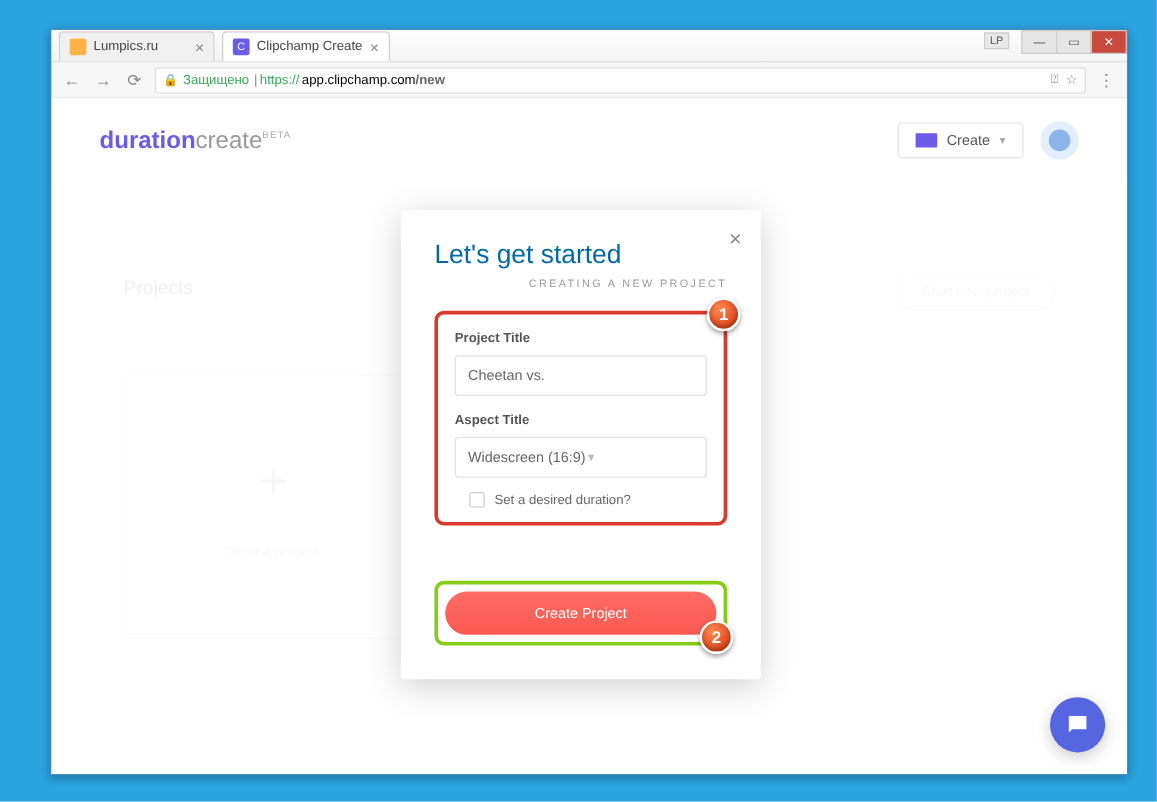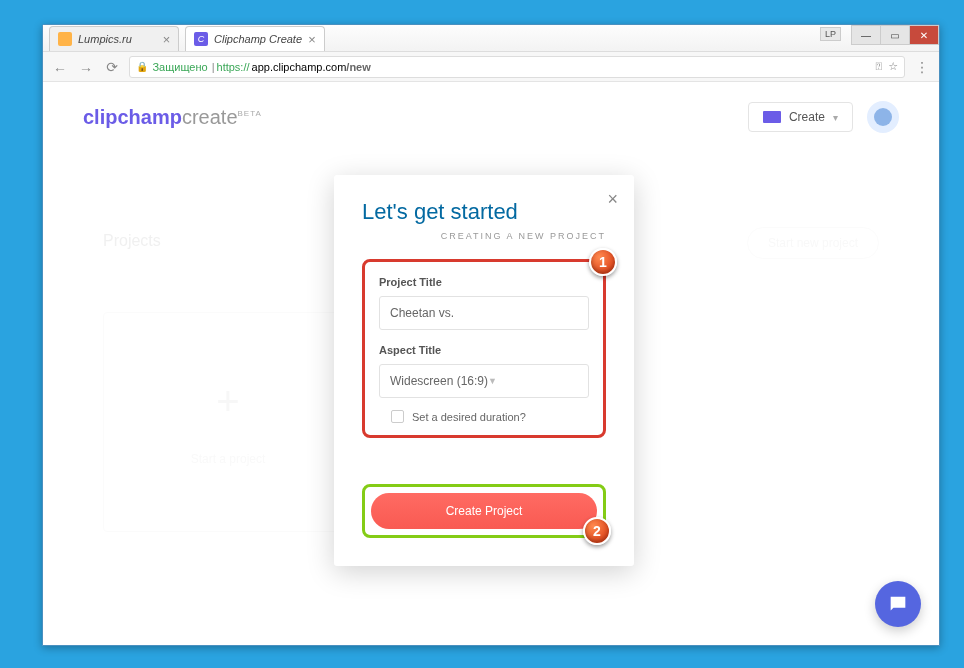--- a/index.html
+++ b/index.html
@@ -3,21 +3,21 @@
 <meta charset="utf-8">
 <style>
 * { box-sizing: border-box; margin: 0; padding: 0; }
 body { font-family: -apple-system, BlinkMacSystemFont, "Segoe UI", Arial, sans-serif; background: #2aa3e0; width: 964px; height: 668px; overflow: hidden; position: relative; }
 .window { position: absolute; top: 24px; left: 42px; width: 898px; height: 622px; background: #fff; border: 1px solid #4a90c0; border-radius: 2px 2px 0 0; box-shadow: 0 2px 8px rgba(0,0,0,0.3); }
 .titlebar { height: 27px; background: linear-gradient(#fdfdfd,#f3f3f3); display: flex; align-items: flex-end; border-bottom: 1px solid #ddd; position: relative; }
 .win-controls { position: absolute; right: 0; top: 0; display: flex; }
 .win-btn { width: 30px; height: 20px; background: #e5e5e5; border: 1px solid #ccc; margin-left: -1px; display: flex; align-items: center; justify-content: center; font-size: 10px; color: #444; }
 .win-btn.close { background: #c74a3c; color: #fff; }
 .win-lp { position: absolute; right: 98px; top: 2px; font-size: 9px; background: #e8e8e8; border: 1px solid #ccc; padding: 1px 4px; color: #555; }
-.tab { height: 25px; background: #fff; border: 1px solid #ccc; border-bottom: none; border-radius: 4px 4px 0 0; margin-left: 6px; padding: 0 8px; display: flex; align-items: center; gap: 6px; font-size: 11px; color: #444; min-width: 130px; font-style: italic; }
+.tab { height: 25px; background: #fff; border: 1px solid #ccc; border-bottom: none; border-radius: 4px 4px 0 0; margin-left: 6px; padding: 0 8px; display: flex; align-items: center; gap: 6px; font-size: 11px; color: #444; min-width: 130px; }
 .tab.inactive { background: #f0f0f0; }
 .tab .favicon { width: 14px; height: 14px; border-radius: 2px; display: flex; align-items: center; justify-content: center; font-size: 9px; }
 .tab .fav1 { background: #ffb347; }
 .tab .fav2 { background: #6b5ce7; color: #fff; }
 .tab .tclose { margin-left: auto; color: #888; font-size: 13px; cursor: pointer; }
 .addr-bar { height: 30px; background: #f7f7f7; border-bottom: 1px solid #e4e4e4; display: flex; align-items: center; padding: 0 8px; gap: 8px; }
 .nav-btn { width: 18px; height: 18px; display: flex; align-items: center; justify-content: center; color: #888; font-size: 14px; }
 .url-box { flex: 1; height: 22px; background: #fff; border: 1px solid #ddd; border-radius: 3px; display: flex; align-items: center; padding: 0 6px; font-size: 11px; }
 .lock { color: #3aa757; font-size: 10px; margin-right: 4px; }
 .secure { color: #3aa757; margin-right: 2px; }
@@ -100,21 +100,21 @@
         <span>⍰</span>
         <span>☆</span>
       </span>
     </div>
     <div class="nav-btn">⋮</div>
   </div>
 
   <div class="page">
     <div class="page-header">
       <div class="logo">
-        <span class="lc1">clipchamp</span><span class="lc2">create</span><span class="beta">BETA</span>
+        <span class="lc1">duration</span><span class="lc2">create</span><span class="beta">BETA</span>
       </div>
       <div class="hdr-right">
         <div class="create-btn">
           <span class="sq"></span>
           <span>Create</span>
           <span class="chev">▾</span>
         </div>
         <div class="avatar-c">
             <div class="ah"></div>
           </div>

